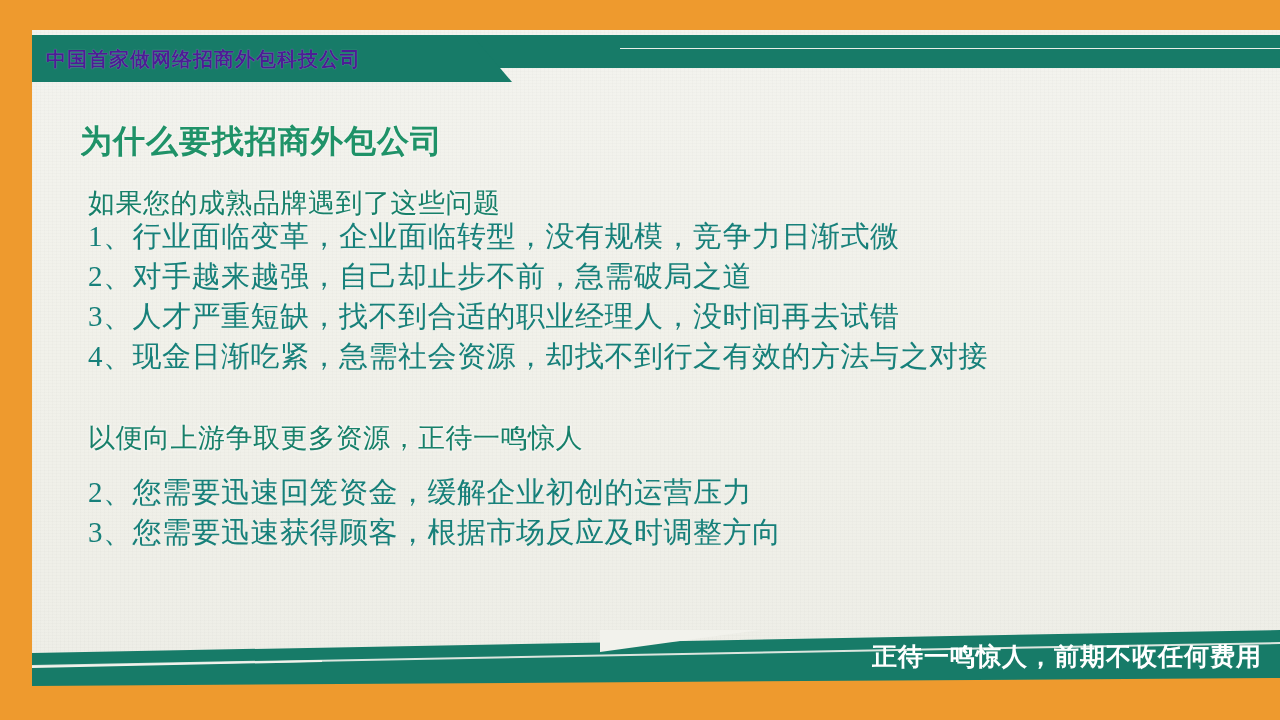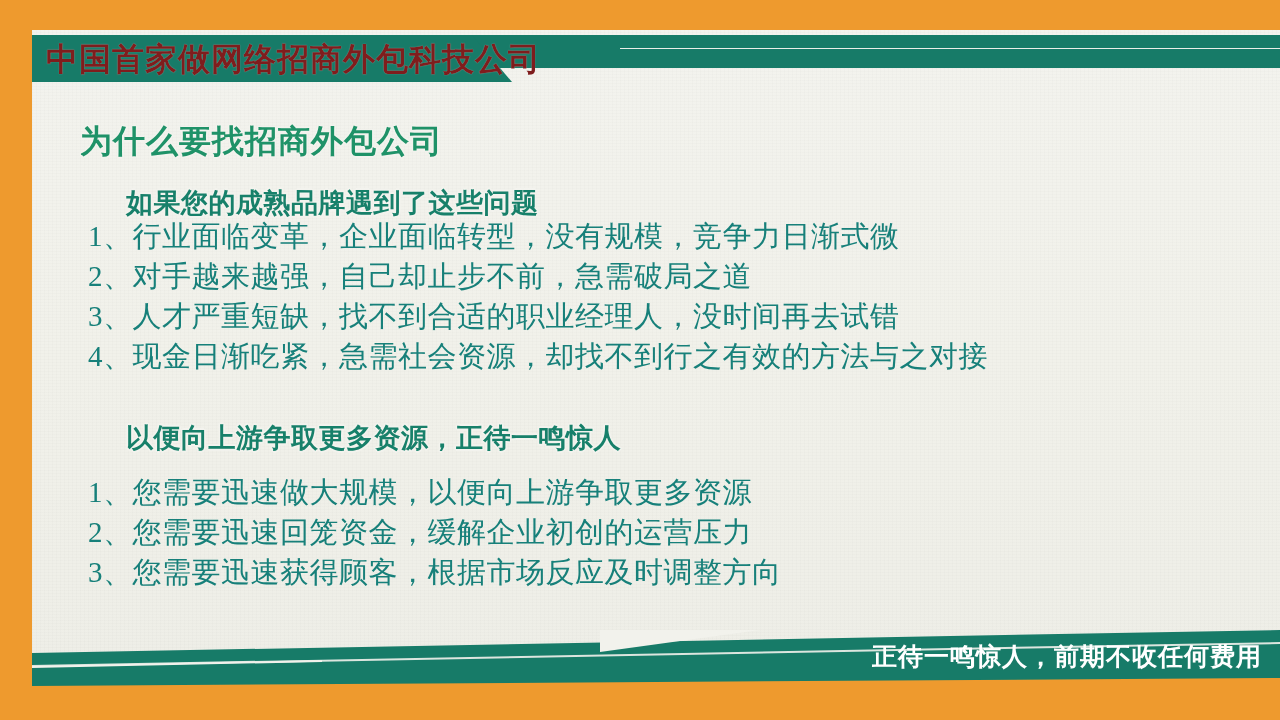--- a/index.html
+++ b/index.html
@@ -72,22 +72,22 @@
     height: 1px;
     background: #f4f4ef;
     opacity: 0.95;
   }
   .header-title {
     position: absolute;
     left: 46px;
     top: 40px;
     height: 38px;
     line-height: 38px;
-    color: #7f1d1d;
-    font-size: 32px;
+    color: #4c1d95;
+    font-size: 20px;
     font-weight: bold;
     letter-spacing: 1px;
     white-space: nowrap;
     text-shadow: 0 0 1px rgba(255,255,255,0.5);
   }
 
   
   .main-title {
     position: absolute;
     left: 80px;
@@ -101,30 +101,29 @@
       1.5px 0 0 #f3f3ee, -1.5px 0 0 #f3f3ee,
       0 1.5px 0 #f3f3ee, 0 -1.5px 0 #f3f3ee,
       1px 1px 0 #f3f3ee, -1px -1px 0 #f3f3ee,
       1px -1px 0 #f3f3ee, -1px 1px 0 #f3f3ee;
   }
 
   
   .section-heading {
     position: absolute;
     font-size: 27px;
-    font-weight: bold;
+    font-weight: normal;
     color: #17806a;
     letter-spacing: 0.5px;
     white-space: nowrap;
     text-shadow:
       1.6px 0 0 #f3f3ee, -1.6px 0 0 #f3f3ee,
       0 1.6px 0 #f3f3ee, 0 -1.6px 0 #f3f3ee,
       1.2px 1.2px 0 #f3f3ee, -1.2px -1.2px 0 #f3f3ee,
       1.2px -1.2px 0 #f3f3ee, -1.2px 1.2px 0 #f3f3ee;
-    margin-left: 38px;
   }
   .heading-1 { left: 88px; top: 185px; }
   .heading-2 { left: 88px; top: 420px; }
 
   
   .bullet-list {
     position: absolute;
     left: 88px;
     margin: 0;
     padding: 0;
@@ -214,21 +213,20 @@
   <div class="section-heading heading-1">如果您的成熟品牌遇到了这些问题</div>
   <ul class="bullet-list list-1">
     <li>1、行业面临变革，企业面临转型，没有规模，竞争力日渐式微</li>
     <li>2、对手越来越强，自己却止步不前，急需破局之道</li>
     <li>3、人才严重短缺，找不到合适的职业经理人，没时间再去试错</li>
     <li>4、现金日渐吃紧，急需社会资源，却找不到行之有效的方法与之对接</li>
   </ul>
 
   <div class="section-heading heading-2">以便向上游争取更多资源，正待一鸣惊人</div>
   <ul class="bullet-list list-2">
-    <li>1、您需要迅速做大规模，以便向上游争取更多资源</li>
     <li>2、您需要迅速回笼资金，缓解企业初创的运营压力</li>
     <li>3、您需要迅速获得顾客，根据市场反应及时调整方向</li>
   </ul>
 
   <div class="footer-wrap">
     <div class="footer-bar"></div>
     <div class="footer-hairline"></div>
     <div class="footer-hairline-left"></div>
     <div class="footer-notch"></div>
     <div class="footer-text">正待一鸣惊人，前期不收任何费用</div>

